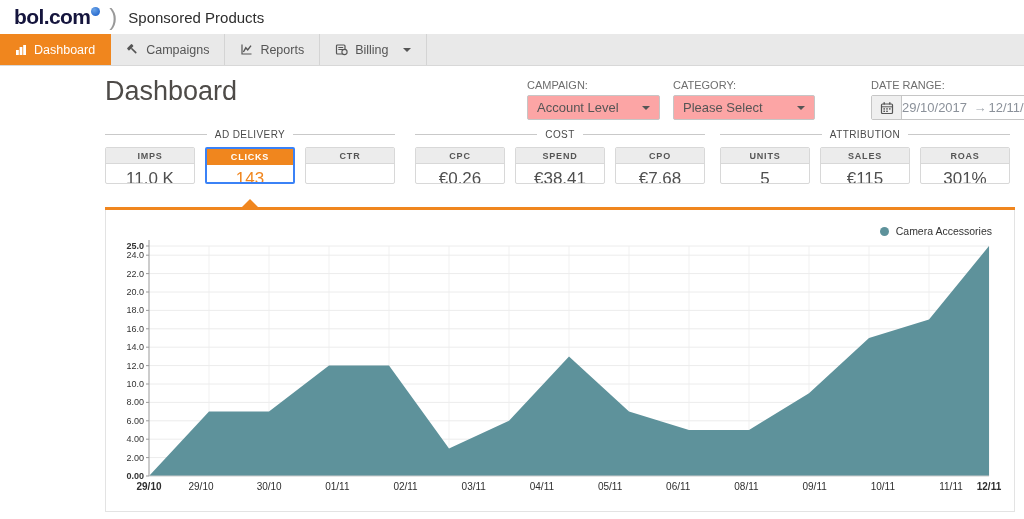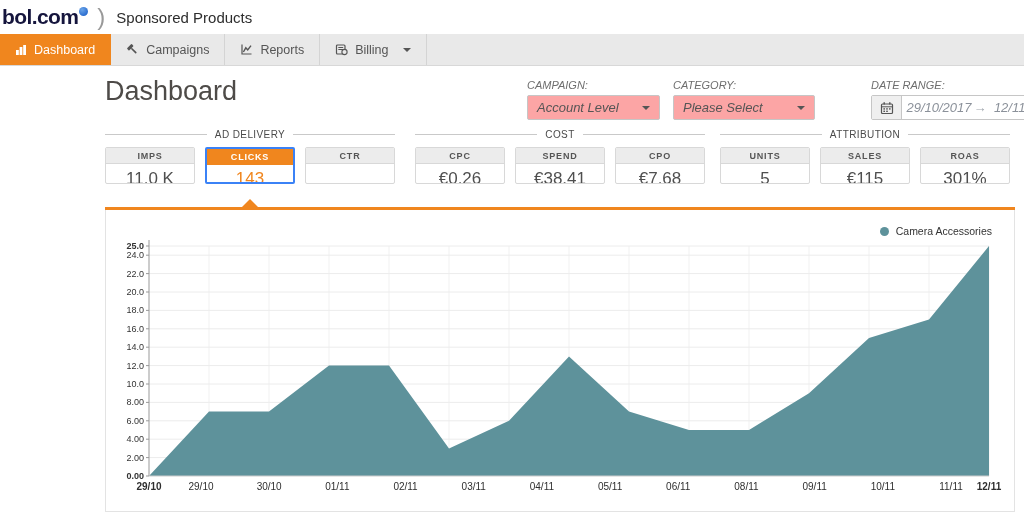--- a/index.html
+++ b/index.html
@@ -1,21 +1,21 @@
 <!DOCTYPE html>
 <html><head>
 <meta charset="utf-8">
 <style>
   * { margin:0; padding:0; box-sizing:border-box; }
   html,body { width:1024px; height:519px; background:#fff; overflow:hidden;
               font-family:"Liberation Sans", sans-serif; position:relative; }
 
   
   .topbar { position:absolute; top:0; left:0; right:0; height:34px; background:#fff;
-            display:flex; align-items:center; padding-left:2px; }
+            display:flex; align-items:center; padding-left:14px; }
   .logo { display:flex; align-items:flex-start; cursor:pointer; }
   .logo-text { font-size:21px; font-weight:700; color:#15153d; letter-spacing:-0.6px; line-height:30px; }
   .logo-globe { width:9px; height:9px; border-radius:50%;
                 background:radial-gradient(circle at 35% 30%, #6aa4e8, #2d6fd0 70%);
                 margin-top:5px; margin-left:1px; }
   .logo-sep { color:#999; font-size:24px; font-weight:400; margin:0 11px 0 9px; line-height:30px; }
   .app-title { font-size:15px; color:#2d2d2d; }
 
   
   .nav { position:absolute; top:34px; left:0; right:0; height:32px; background:#e9e9e9;
@@ -24,32 +24,32 @@
               color:#555; border-right:1px solid #d4d4d4; cursor:pointer; white-space:nowrap; }
   .nav-item.active { background:#f0861e; color:#fff; border-right-color:#f0861e; }
   .nav-icon { display:flex; align-items:center; }
   .nav-caret { width:0; height:0; border-left:4px solid transparent; border-right:4px solid transparent;
                border-top:4px solid #555; margin-left:7px; }
 
   
   .page-title { position:absolute; left:105px; top:76px; font-size:27px; font-weight:400; color:#4e4b48; }
 
   
-  .filter { position:absolute; top:79px;font-style:italic; }
+  .filter { position:absolute; top:79px; }
   .filter-label { font-size:11px; color:#6e6e6e; margin-bottom:4px; }
   .select-box { height:25px; border:1px solid #c6c6c6; border-radius:2px; background:#fca5a5;
                 display:flex; align-items:center; justify-content:space-between;
                 padding:0 9px; font-size:13px; color:#555; cursor:pointer; }
   .select-caret { width:0; height:0; border-left:4px solid transparent; border-right:4px solid transparent;
                   border-top:4px solid #555; }
   .daterange-box { display:flex; align-items:center; height:25px; border:1px solid #c6c6c6;
                    border-radius:2px; background:#fff; }
   .cal-btn { width:30px; align-self:stretch; background:#efefef; border-right:1px solid #c6c6c6;
              display:flex; align-items:center; justify-content:center; cursor:pointer; }
-  .date-text { flex:1; text-align:right; font-size:13px; color:#8b919a; cursor:pointer; }
+  .date-text { flex:1; text-align:left; font-size:13px; color:#8b919a; cursor:pointer; }
   .range-arrow { color:#a0a6ad; font-size:13px; padding:0 2px; }
 
   
   .metric-group { position:absolute; top:129px; width:290px; }
   .group-title { display:flex; align-items:center; gap:8px; font-size:10px; font-weight:400;
                  color:#4a4a4a; letter-spacing:0.4px;text-align:center; }
   .group-title::before, .group-title::after { content:""; flex:1; border-top:1px solid #c9c9c9; }
   .tiles { display:flex; gap:10px; margin-top:7px; }
   .tile { width:90px; height:37px; border:1px solid #d8d8d8; border-radius:2px; background:#fff;
           overflow:hidden; cursor:pointer; }

